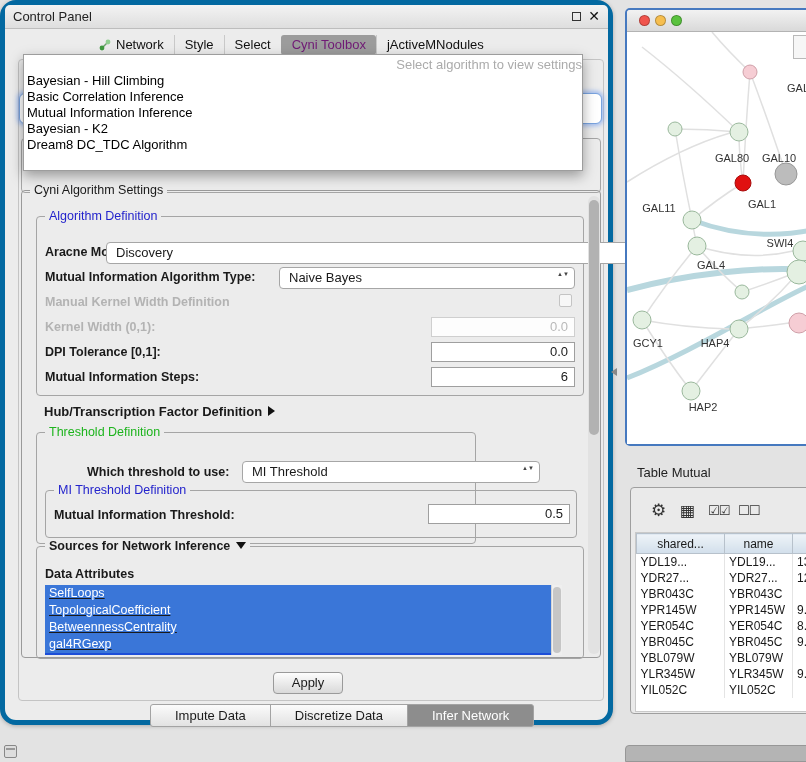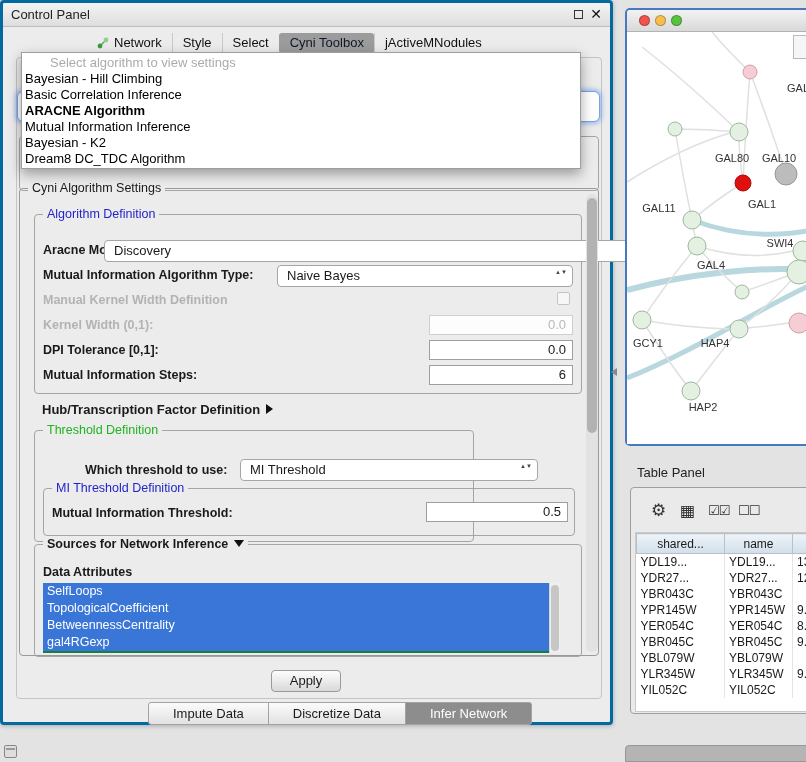--- a/index.html
+++ b/index.html
@@ -1,34 +1,34 @@
 <!DOCTYPE html>
 <html><head>
 <meta charset="utf-8">
 <style>
   * { margin:0; padding:0; box-sizing:border-box; }
   html,body { width:806px; height:762px; overflow:hidden; background:#e3e3e3;
               font-family:"Liberation Sans","DejaVu Sans",sans-serif; font-size:13px; color:#1a1a1a; }
 
   
   .cp-window { position:absolute; left:0; top:8; width:613px; height:725px;
-               background:#ececec; border:3px solid #0369a1; border-radius:4px;
+               background:#ececec; border:5px solid #0369a1; border-radius:16px;
                box-shadow:0 1px 4px rgba(0,0,0,.25); }
   .cp-titlebar { position:absolute; left:0; top:0; width:100%; height:24px;
                  background:linear-gradient(#f3f3f3,#dedede); border-bottom:1px solid #bdbdbd;
                  border-radius:5px 5px 0 0; }
   .cp-title { position:absolute; left:8px; top:4px; font-size:13px; color:#222; }
   .winbtn-float { position:absolute; right:27px; top:7px; width:9px; height:9px; border:1.5px solid #333; }
   .winbtn-close { position:absolute; right:8px; top:3px; font-size:14px; font-weight:bold; color:#111; }
 
   .tabbar { position:absolute; left:84px; top:29px; height:22px; display:flex; align-items:center; }
   .tab { display:flex; align-items:center; gap:5px; padding:2px 10px; font-size:13px; color:#111;
          border-left:1px solid #c9c9c9; line-height:16px; }
   .tab:first-child { border-left:none; }
-  .tab.active { background:#9c9c9c; color:#0f172a; border-radius:3px; border-left-color:transparent; }
+  .tab.active { background:#9c9c9c; color:#701a75; border-radius:3px; border-left-color:transparent; }
 
   .content-box { position:absolute; left:13px; top:54px; width:586px; height:642px;
                  background:#ececec; border:1px solid #c4c4c4; border-radius:4px; }
 
   
   .combo-behind { position:absolute; left:14px; top:88px; width:583px; height:31px; background:#fff;
                   border:1px solid #79a3de; border-radius:6px; box-shadow:0 0 4px 2px rgba(100,150,240,.55); }
   .group-behind { position:absolute; left:16px; top:133px; width:580px; height:55px;
                   border:1px solid #a5a5a5; border-radius:4px; }
 
@@ -54,41 +54,41 @@
   .checkbox { position:absolute; width:13px; height:13px; background:#f7f7f7; border:1px solid #c4c4c4; border-radius:2px; }
 
   .scrollbar-track { position:absolute; background:#e2e2e2; border-radius:6px; }
   .scrollbar-thumb { position:absolute; left:1px; right:1px; background:#b2b2b2; border-radius:6px; }
 
   .tri-right { display:inline-block; width:0; height:0; border-top:5px solid transparent;
                border-bottom:5px solid transparent; border-left:7px solid #111; margin-left:6px; }
   .tri-down  { display:inline-block; width:0; height:0; border-left:5px solid transparent;
                border-right:5px solid transparent; border-top:7px solid #111; margin-left:6px; vertical-align:1px; }
 
-  .attr-list { position:absolute; background:#15803d; overflow:hidden; }
+  .attr-list { position:absolute; background:#1d4ed8; overflow:hidden;text-decoration:underline; }
   .attr-item { height:17px; line-height:17px; background:#3a76d8; color:#fff; font-size:12.5px; padding-left:4px; }
   .attr-scroll { position:absolute; right:0; top:0; width:11px; height:100%;
                  background:#efefef; border-left:1px solid #d5d5d5; }
   .attr-scroll .scrollbar-thumb { top:2px; bottom:2px; background:#c6c6c6; }
 
   .apply-btn { position:absolute; left:268px; top:667px; width:70px; height:22px;
                background:linear-gradient(#fdfdfd,#d9d9d9); border:1px solid #9a9a9a; border-radius:4px;
                font-size:13px; text-align:center; line-height:20px; }
 
   .btabs { position:absolute; left:146px; top:699px; display:flex; }
   .btab { padding:2px 24px; font-size:13px; border:1px solid #a3a3a3; margin-left:-1px;
           background:linear-gradient(#fbfbfb,#e2e2e2); line-height:17px; }
   .btab:first-child { border-radius:3px 0 0 3px; }
   .btab:last-child { border-radius:0 3px 3px 0; }
   .btab.active { background:#8d8d8d; color:#fff; }
 
   
   .popup { position:absolute; left:18px; top:49px; width:560px; height:117px; background:#fff;
            border:1px solid #9d9d9d; box-shadow:0 5px 12px rgba(0,0,0,.35); z-index:60; padding-top:2px; }
-  .dd-placeholder { text-align:left; color:#ababab; font-size:13px; height:16px; line-height:15px;padding-left:28px; }
+  .dd-placeholder { text-align:right; color:#ababab; font-size:13px; height:16px; line-height:15px;padding-left:28px; }
   .dd-item { font-size:13px; height:16px; line-height:16px; padding-left:3px; color:#000; white-space:nowrap; }
   .dd-selected { font-weight:bold; }
 
   
   .net-window { position:absolute; left:625px; top:8px; width:190px; height:438px;
                 border:2px solid #4679bf; border-radius:5px; background:#ececec; }
   .net-titlebar { position:absolute; left:0; top:0; width:100%; height:22px;
                   background:linear-gradient(#f2f2f2,#d9d9d9); border-bottom:1px solid #b3b3b3;
                   border-radius:3px 3px 0 0; }
   .light { position:absolute; top:5px; width:11px; height:11px; border-radius:50%; border:1px solid rgba(0,0,0,.25); }
@@ -259,21 +259,20 @@
       <div class="btab active">
         <span>Infer Network</span>
       </div>
     </div>
 
     <div class="popup">
       <div class="dd-placeholder">Select algorithm to view settings</div>
       <div>
           <div class="dd-item">Bayesian - Hill Climbing</div>
           <div class="dd-item">Basic Correlation Inference</div>
-          <div class="dd-item dd-selected">ARACNE Algorithm</div>
           <div class="dd-item">Mutual Information Inference</div>
           <div class="dd-item">Bayesian - K2</div>
           <div class="dd-item">Dream8 DC_TDC Algorithm</div>
         </div>
     </div>
   </div>
 
   <div class="net-window">
     <div class="net-titlebar">
       <span class="light" style="left:12px; background:#f0544c;"></span>
@@ -330,21 +329,21 @@
         <text class="nlabel" x="84" y="237" text-anchor="middle">GAL4</text>
         <text class="nlabel" x="21" y="315" text-anchor="middle">GCY1</text>
         <text class="nlabel" x="88" y="315" text-anchor="middle">HAP4</text>
         <text class="nlabel" x="76" y="379" text-anchor="middle">HAP2</text>
         <text class="nlabel" x="160" y="60" text-anchor="start">GAL</text>
       </svg>
       <div class="net-scroll-frag"></div>
     </div>
   </div>
 
-  <div class="tp-title">Table Panel</div>
+  <div class="tp-title">Table Mutual</div>
 
   <div class="tp-window">
     <span class="tp-icon" style="left:20px; top:12px; font-size:17px;">⚙</span>
     <span class="tp-icon" style="left:49px; top:13px; font-size:16px;">▦</span>
     <span class="tp-icon" style="left:77px; top:15px; font-size:13px; letter-spacing:-1px;">☑☑</span>
     <span class="tp-icon" style="left:107px; top:15px; font-size:13px; letter-spacing:-1px;">☐☐</span>
 
     <div class="tp-tablewrap">
       <table class="tp">
         <colgroup>

